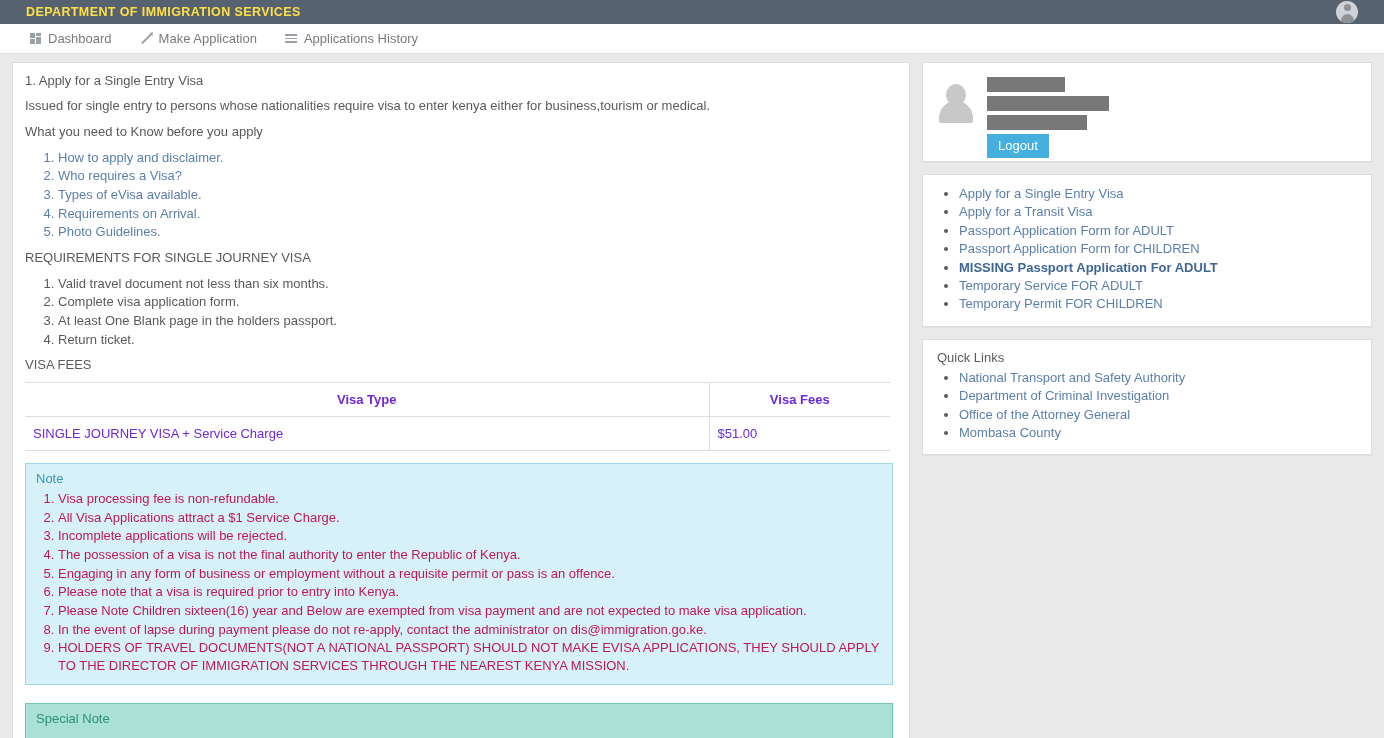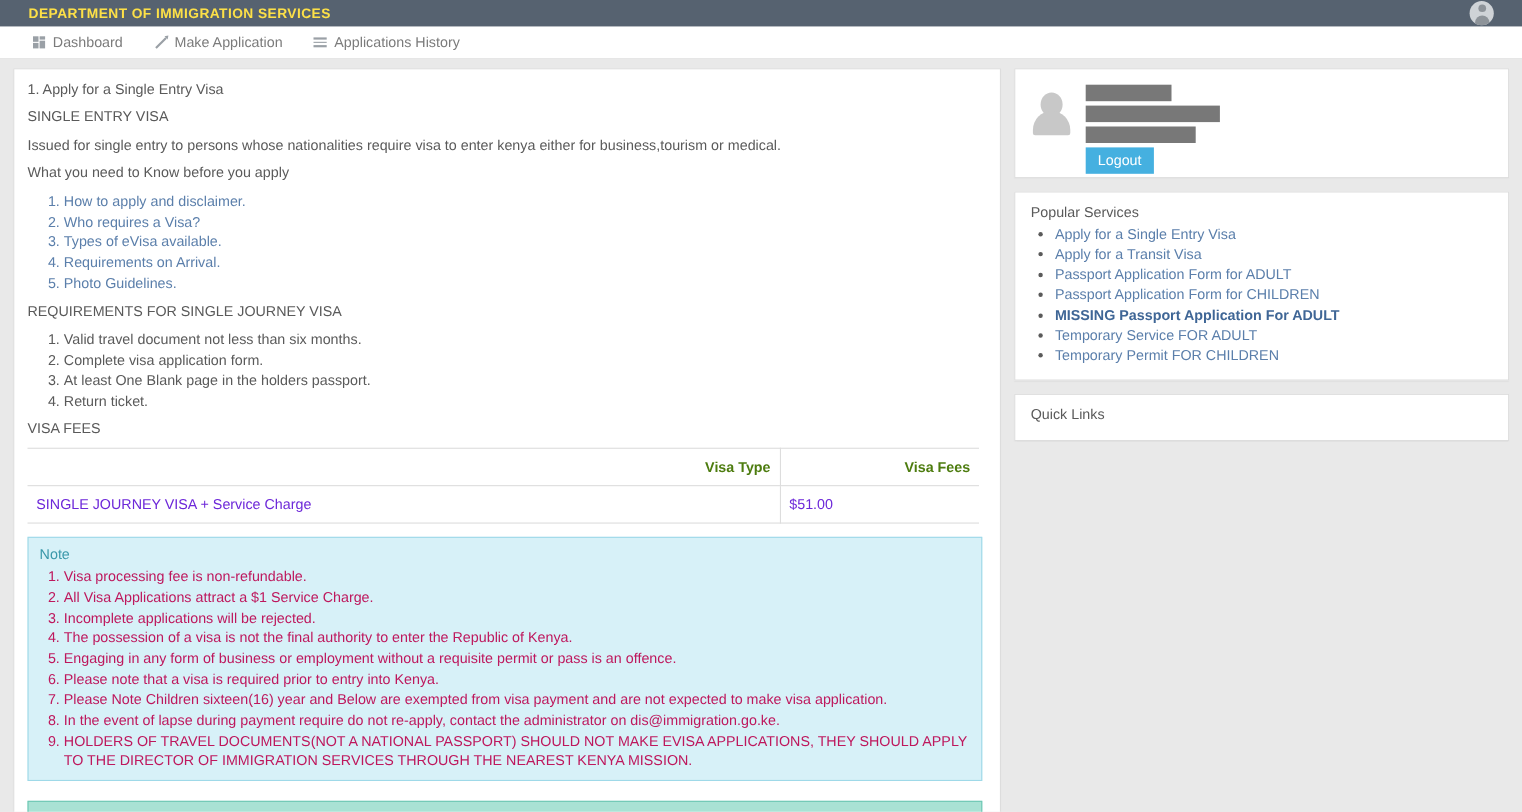--- a/index.html
+++ b/index.html
@@ -142,23 +142,23 @@
   ol.req li { color: #5a5a5a; margin-bottom: 1.5px; font-size: 13px; }
 
   
   table.fees {
     width: 865px;
     border-collapse: collapse;
     margin: 2px 0 12px 0;
     font-size: 13px;
   }
   table.fees th {
-    text-align: right;
+    text-align: center;
     font-weight: bold;
-    color: #4d7c0f;
+    color: #6d28d9;
     padding: 9px 8px;
     border-bottom: 1px solid #dddddd;
     border-top: 1px solid #dddddd;
   }
   table.fees td {
     color: #6d28d9;
     padding: 9px 8px;
     border-bottom: 1px solid #dddddd;
   }
   table.fees th:first-child, table.fees td:first-child {
@@ -279,21 +279,20 @@
   </div>
 </div>
 
 <div class="page">
 
   <div class="col-main">
     <div class="card">
       <div class="panel-body">
 
         <p class="line">1. Apply for a Single Entry Visa</p>
-        <p class="line heading">SINGLE ENTRY VISA</p>
         <p class="line">Issued for single entry to persons whose nationalities require visa to enter kenya either for business,tourism or medical.</p>
         <p class="line">What you need to Know before you apply</p>
 
         <ol class="info">
           <li><a href="#">How to apply and disclaimer.</a></li>
           <li><a href="#">Who requires a Visa?</a></li>
           <li><a href="#">Types of eVisa available.</a></li>
           <li><a href="#">Requirements on Arrival.</a></li>
           <li><a href="#">Photo Guidelines.</a></li>
         </ol>
@@ -327,21 +326,21 @@
         <div class="note-box">
           <div class="note-title">Note</div>
           <ol class="note-list">
             <li>Visa processing fee is non-refundable.</li>
             <li>All Visa Applications attract a $1 Service Charge.</li>
             <li>Incomplete applications will be rejected.</li>
             <li>The possession of a visa is not the final authority to enter the Republic of Kenya.</li>
             <li>Engaging in any form of business or employment without a requisite permit or pass is an offence.</li>
             <li>Please note that a visa is required prior to entry into Kenya.</li>
             <li>Please Note Children sixteen(16) year and Below are exempted from visa payment and are not expected to make visa application.</li>
-            <li>In the event of lapse during payment require do not re-apply, contact the administrator on dis@immigration.go.ke.</li>
+            <li>In the event of lapse during payment please do not re-apply, contact the administrator on dis@immigration.go.ke.</li>
             <li>HOLDERS OF TRAVEL DOCUMENTS(NOT A NATIONAL PASSPORT) SHOULD NOT MAKE EVISA APPLICATIONS, THEY SHOULD APPLY TO THE DIRECTOR OF IMMIGRATION SERVICES THROUGH THE NEAREST KENYA MISSION.</li>
           </ol>
         </div>
 
         <div class="special-box">
           <div class="special-title">Special Note</div>
 
         </div>
 
       </div>
@@ -358,30 +357,35 @@
       </div>
       <div class="user-meta">
         <div class="redact r1"></div>
         <div class="redact r2"></div>
         <div class="redact r3"></div>
         <button class="btn-logout">Logout</button>
       </div>
     </div>
 
     <div class="card side-panel">
-      <div class="side-title">Popular Services</div>
       <ul class="side-list">
         <li><a href="#">Apply for a Single Entry Visa</a></li>
         <li><a href="#">Apply for a Transit Visa</a></li>
         <li><a href="#">Passport Application Form for ADULT</a></li>
         <li><a href="#">Passport Application Form for CHILDREN</a></li>
         <li class="bold"><a href="#">MISSING Passport Application For ADULT</a></li>
         <li><a href="#">Temporary Service FOR ADULT</a></li>
         <li><a href="#">Temporary Permit FOR CHILDREN</a></li>
       </ul>
     </div>
 
     <div class="card side-panel">
       <div class="side-title">Quick Links</div>
+      <ul class="side-list">
+        <li><a href="#">National Transport and Safety Authority</a></li>
+        <li><a href="#">Department of Criminal Investigation</a></li>
+        <li><a href="#">Office of the Attorney General</a></li>
+        <li><a href="#">Mombasa County</a></li>
+      </ul>
     </div>
 
   </div>
 </div>
 
 </body></html>

